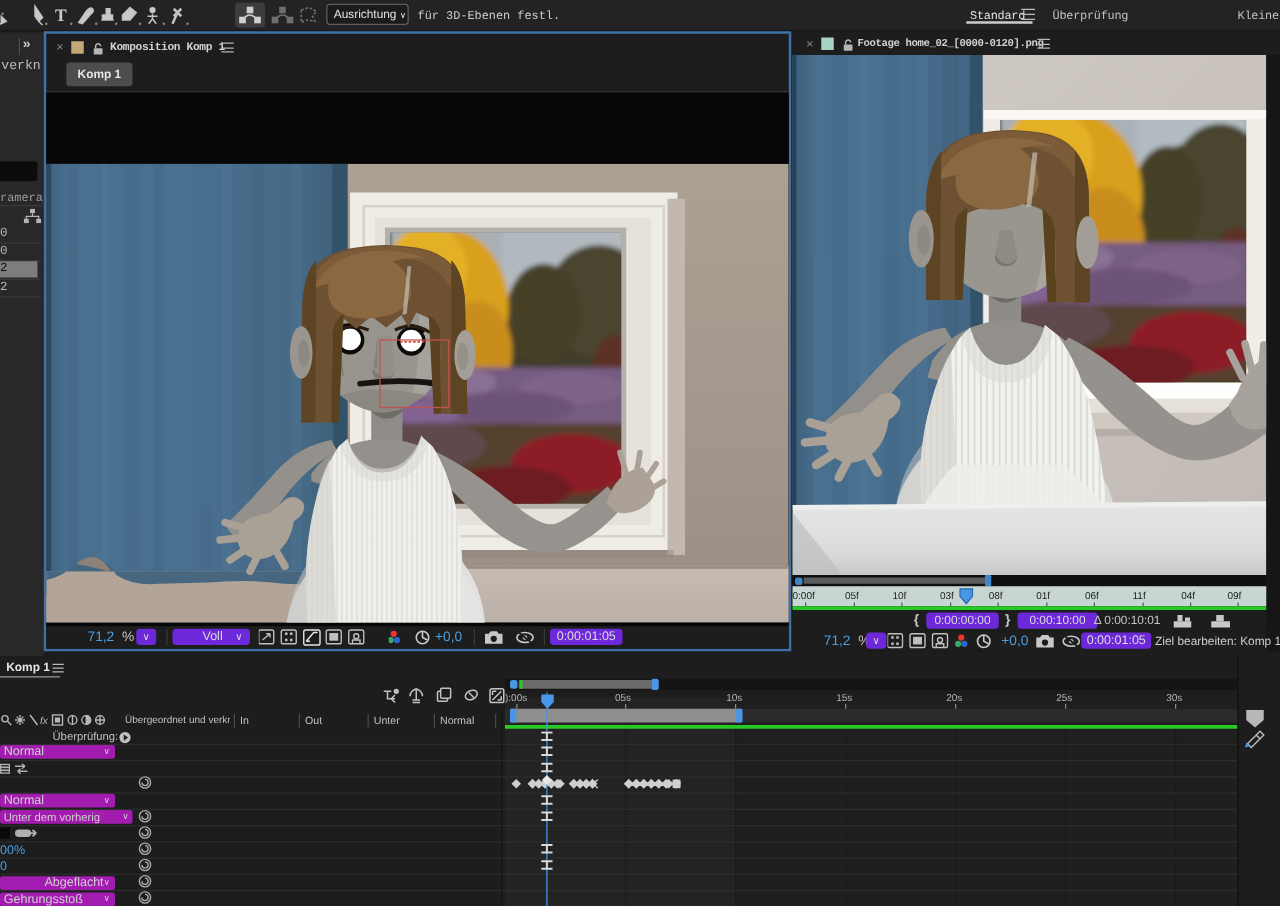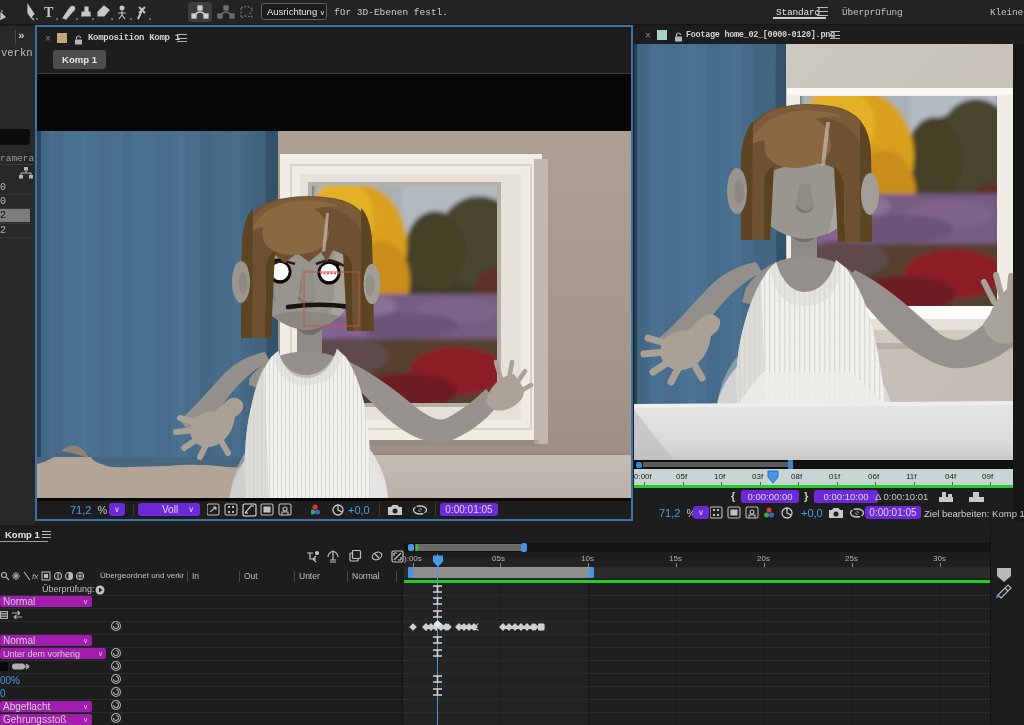--- a/index.html
+++ b/index.html
@@ -664,21 +664,21 @@
   </svg>
   <div class="abs ddl" style="left:0;top:110px;width:92px;height:11px;">Normal<span style="float:right;margin-right:4px;font-size:7px;">∨</span></div>
   <div class="abs ddl" style="left:0;top:123px;width:106px;height:11px;font-size:9px;">Unter dem vorherig<span style="float:right;margin-right:3px;font-size:7px;">∨</span></div>
   <div class="abs" style="left:0;top:137px;width:8px;height:9px;background:#0a0a0a;"></div>
   <svg class="abs" style="left:12px;top:137px;" width="18" height="9" viewBox="0 0 18 9">
     <rect x="0" y="1.5" width="13" height="6" rx="3" fill="#b0b0b0"></rect>
           <path d="M12,4.5 h5 M17,4.5 l-3,-2.5 M17,4.5 l-3,2.5" stroke="#b0b0b0" stroke-width="1.5" fill="none"></path>
   </svg>
   <div class="abs blue" style="left:0;top:150px;font-size:10px;">00%</div>
   <div class="abs blue" style="left:0;top:163px;font-size:10px;">0</div>
-  <div class="abs ddl" style="left:0;top:176px;width:92px;height:11px;">Abgeflacht<span style="float:right;margin-right:4px;font-size:7px;">∨</span></div>
+  <div class="abs ddl" style="left:0;top:176px;width:92px;height:11px;text-align:right;">Abgeflacht<span style="float:right;margin-right:4px;font-size:7px;">∨</span></div>
   <div class="abs ddl" style="left:0;top:189px;width:92px;height:11px;">Gehrungsstoß<span style="float:right;margin-right:4px;font-size:7px;">∨</span></div>
 
   <svg class="abs" style="left:108px;top:59px;" width="16" height="145" viewBox="0 0 16 145">
     <g fill="none" stroke="#aaa" stroke-width="1.1">
       <g transform="translate(8,42)">
               <circle r="4.5"></circle>
               <path d="M0,-2.5 a2.5,2.5 0 1 1 -2.5,2.5"></path>
             </g>
       <g transform="translate(8,69)">
               <circle r="4.5"></circle>

